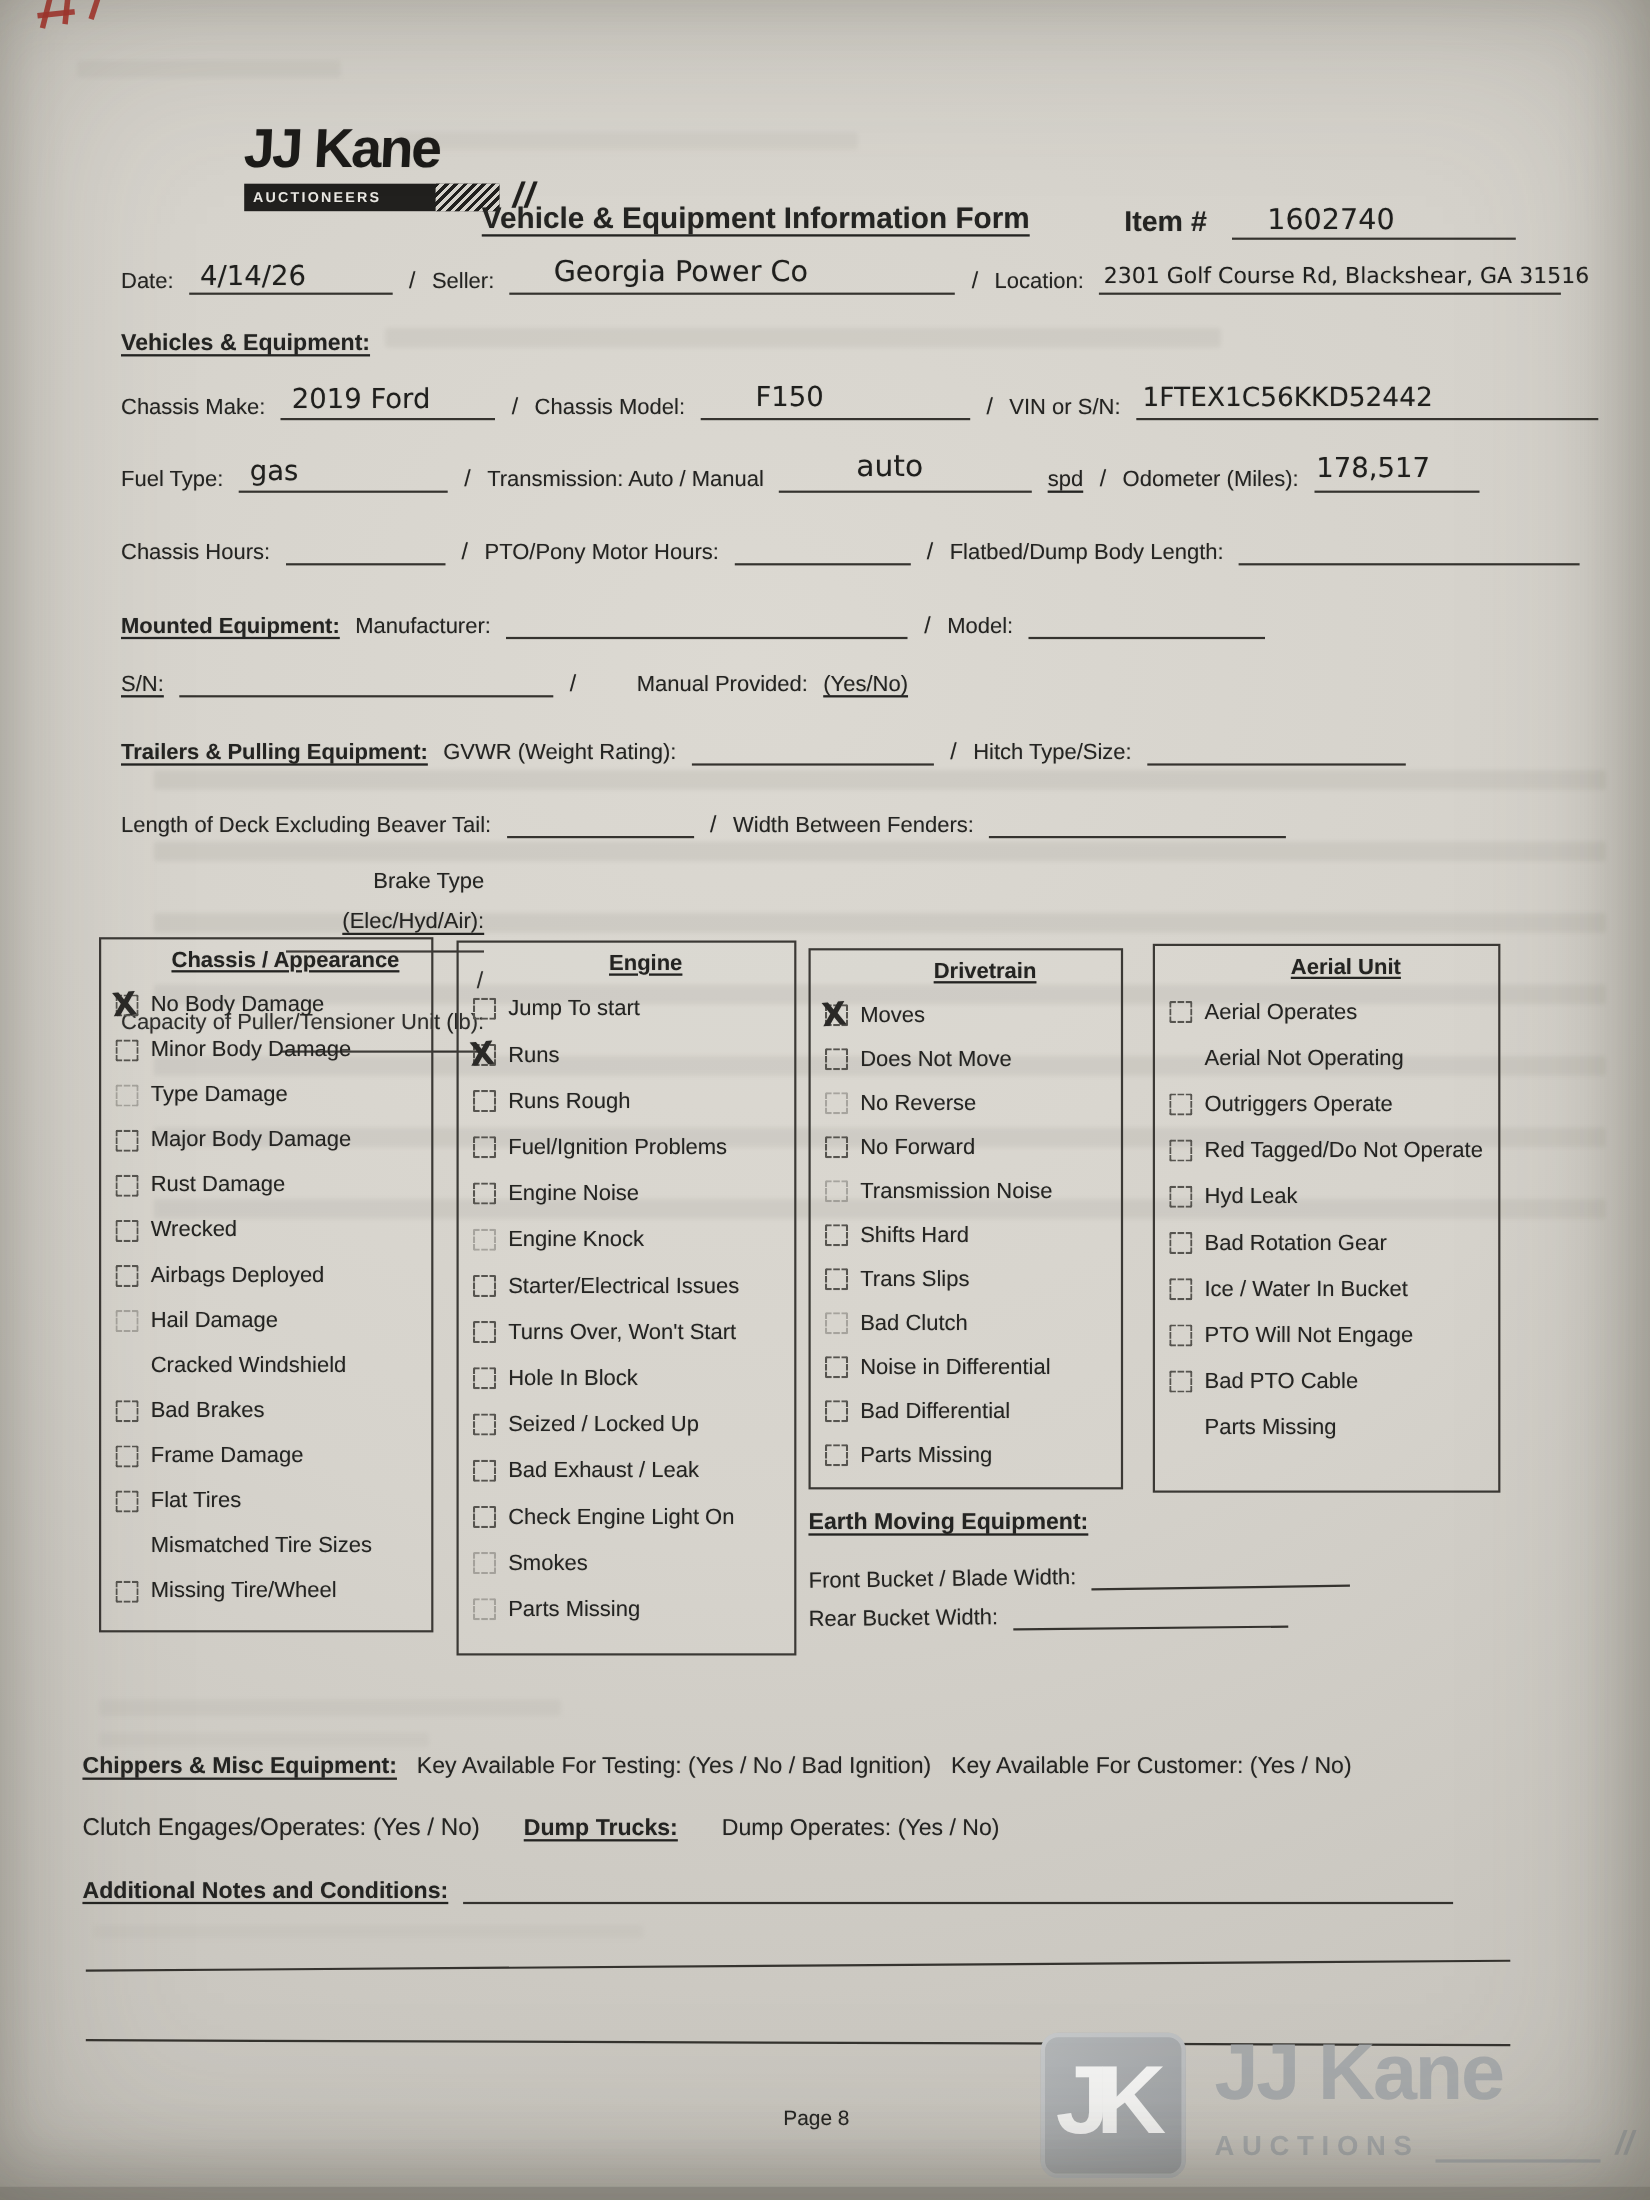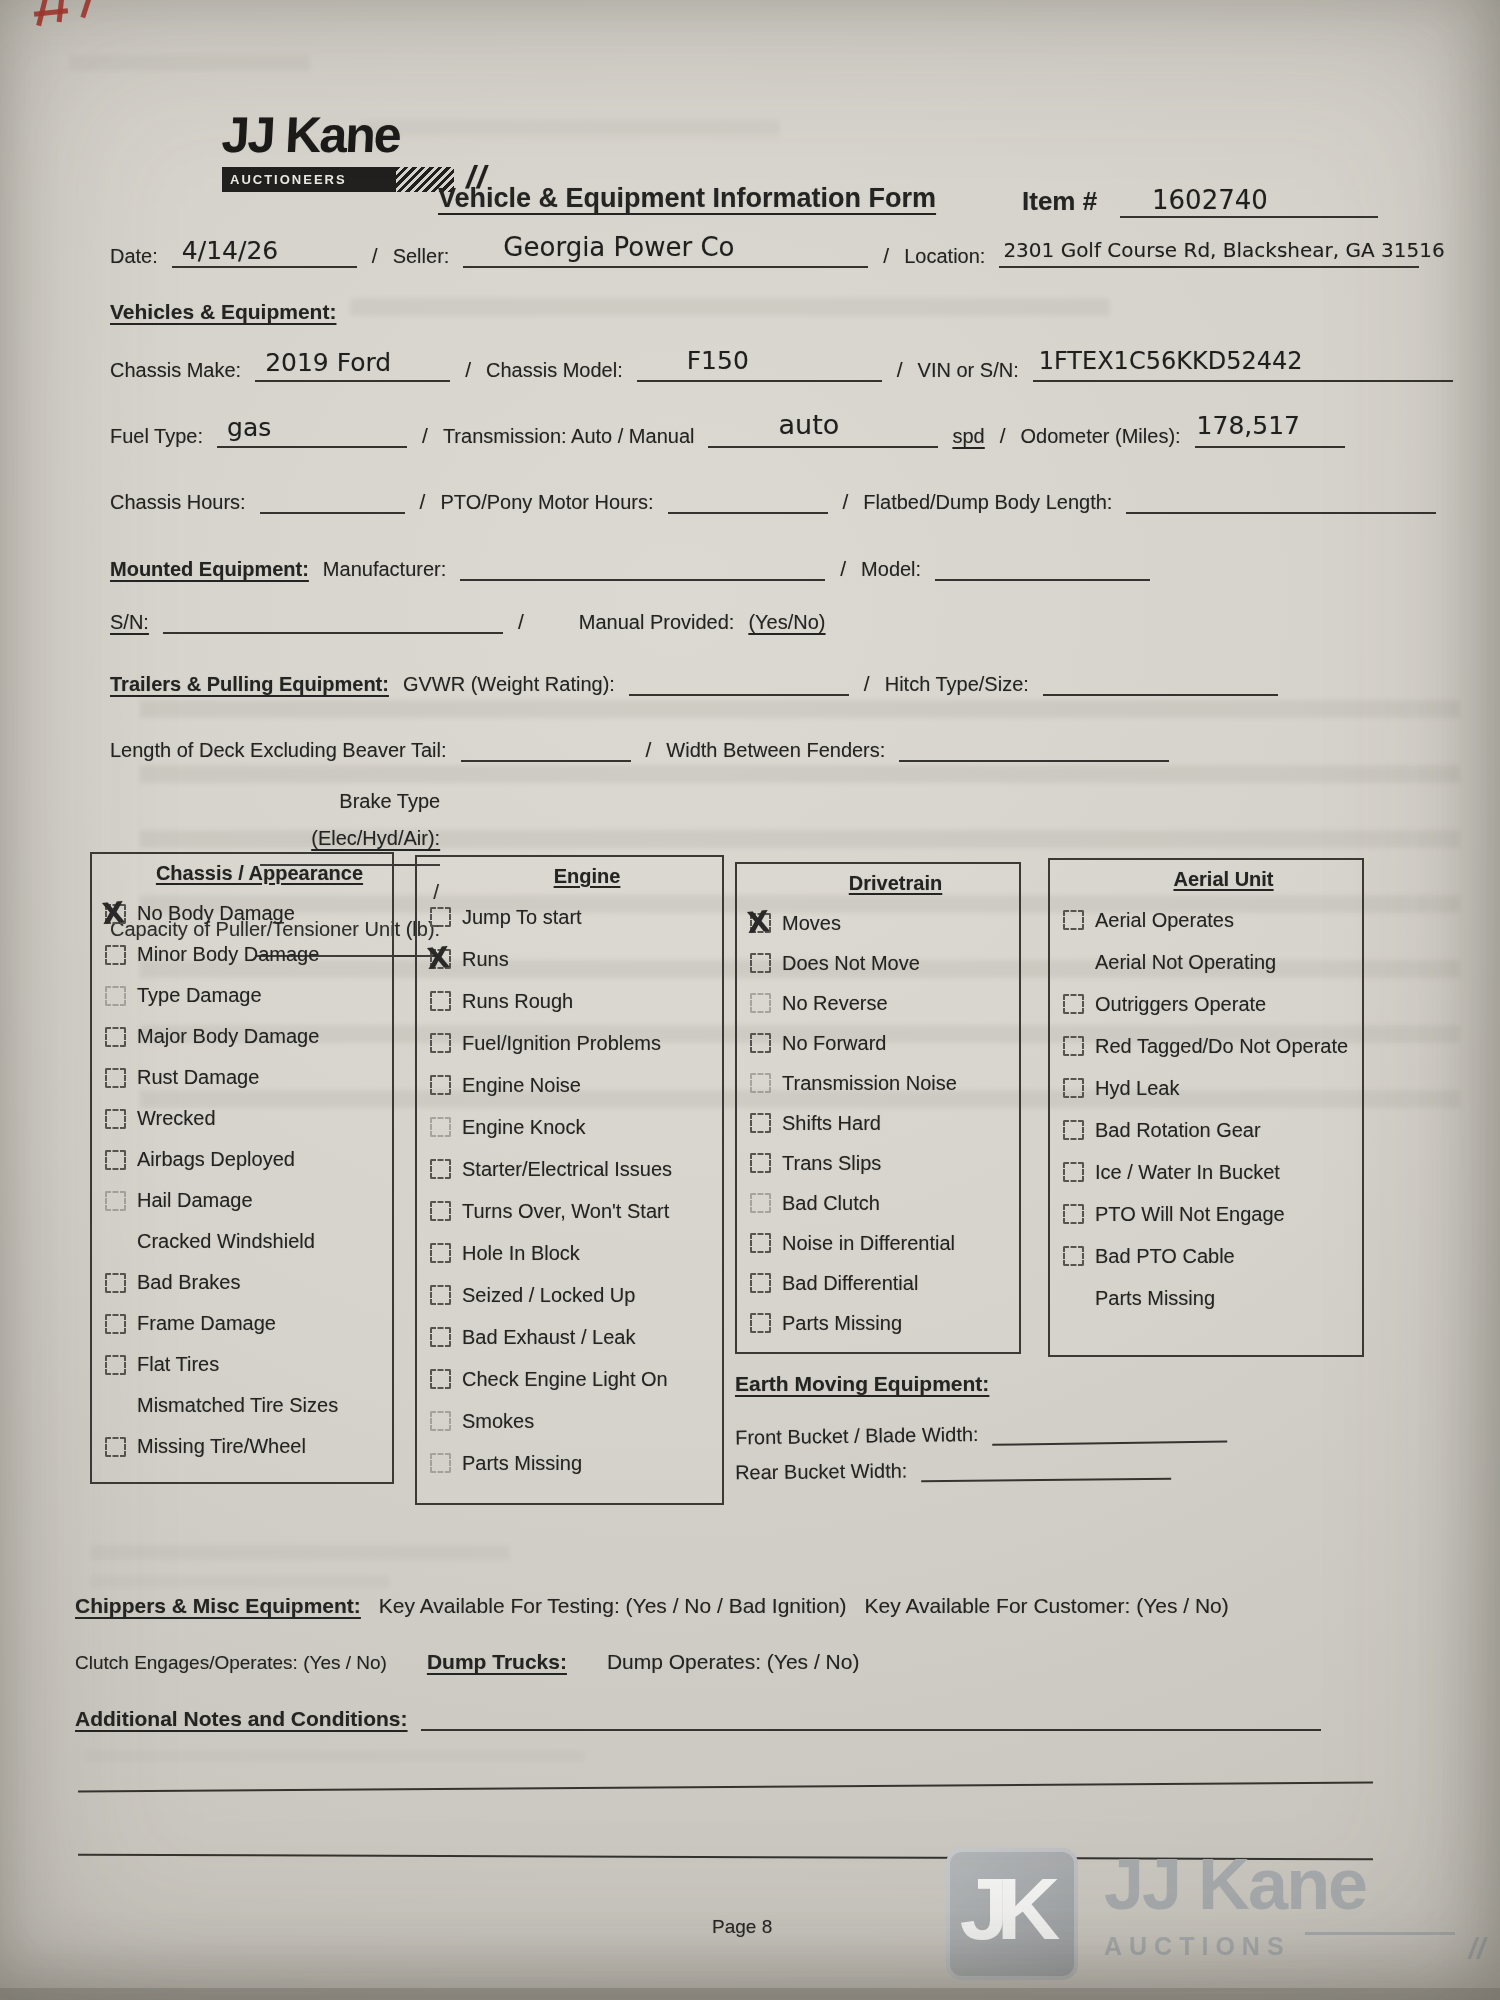--- a/index.html
+++ b/index.html
@@ -56,21 +56,21 @@
   .red-mark{position:absolute;background:#b23129;z-index:2;opacity:.9;}
 
   
   .pagenum{position:absolute;left:712px;top:1916px;font-size:19px;z-index:1;}
   .flogo{position:absolute;left:946px;top:1848px;display:flex;gap:26px;z-index:2;}
   .ftile{width:132px;height:132px;border-radius:16px;background:linear-gradient(135deg,#b4b7b9,#9b9ea1);
     display:flex;align-items:center;justify-content:center;box-shadow:inset 0 0 0 4px rgba(255,255,255,.25);}
   .ftile-mono{color:#f4f4f3;font-size:88px;font-weight:800;letter-spacing:-12px;margin:-10px 10px 0 -6px;text-shadow:none;}
   .fright{display:flex;flex-direction:column;}
   .fname{font-size:72px;font-weight:800;color:#a6a9ab;letter-spacing:-2px;line-height:1;text-shadow:none;}
-  .fsub{display:flex;align-items:flex-start;gap:14px;color:#a6a9ab;margin-top:12px;text-shadow:none;}
+  .fsub{display:flex;align-items:flex-end;gap:14px;color:#a6a9ab;margin-top:12px;text-shadow:none;}
   .fsub-text{font-size:25px;font-weight:bold;letter-spacing:7px;}
   .fsub .line{height:3px;background:#a6a9ab;width:150px;}
   .fsub-slashes{font-size:30px;font-weight:900;font-style:italic;}
 </style>
 </head>
 <body>
 
 <div class="paper">
 
   <div class="ghost" style="left:70px;top:55px;width:240px;height:16px;opacity:.22;"></div>
@@ -456,21 +456,21 @@
     <span class="lbl">Rear Bucket Width:</span>
     <span class="blank" style="width:250px;"></span>
   </div>
 
   <div class="row" style="left:75px;top:1582px;gap:18px;">
     <span class="lbl h" style="font-size:21px;">Chippers &amp; Misc Equipment:</span>
     <span class="lbl" style="font-size:21px;">Key Available For Testing: (Yes / No / Bad Ignition)</span>
     <span class="lbl" style="font-size:21px;">Key Available For Customer: (Yes / No)</span>
   </div>
   <div class="row" style="left:75px;top:1638px;gap:40px;">
-    <span class="lbl" style="font-size:19px;">Clutch Engages/Operates: (Yes / No)</span>
+    <span class="lbl" style="font-size:22px;">Clutch Engages/Operates: (Yes / No)</span>
     <span class="lbl h" style="font-size:21px;">Dump Trucks:</span>
     <span class="lbl" style="font-size:21px;">Dump Operates: (Yes / No)</span>
   </div>
 
   <div class="row" style="left:75px;top:1695px;">
     <span class="lbl h" style="font-size:21px;">Additional Notes and Conditions:</span>
     <span class="blank" style="width:900px;"></span>
   </div>
   <div class="longline" style="left:78px;top:1786px;width:1295px;transform:rotate(-0.4deg);"></div>
   <div class="longline" style="left:78px;top:1856px;width:1295px;transform:rotate(0.2deg);"></div>

